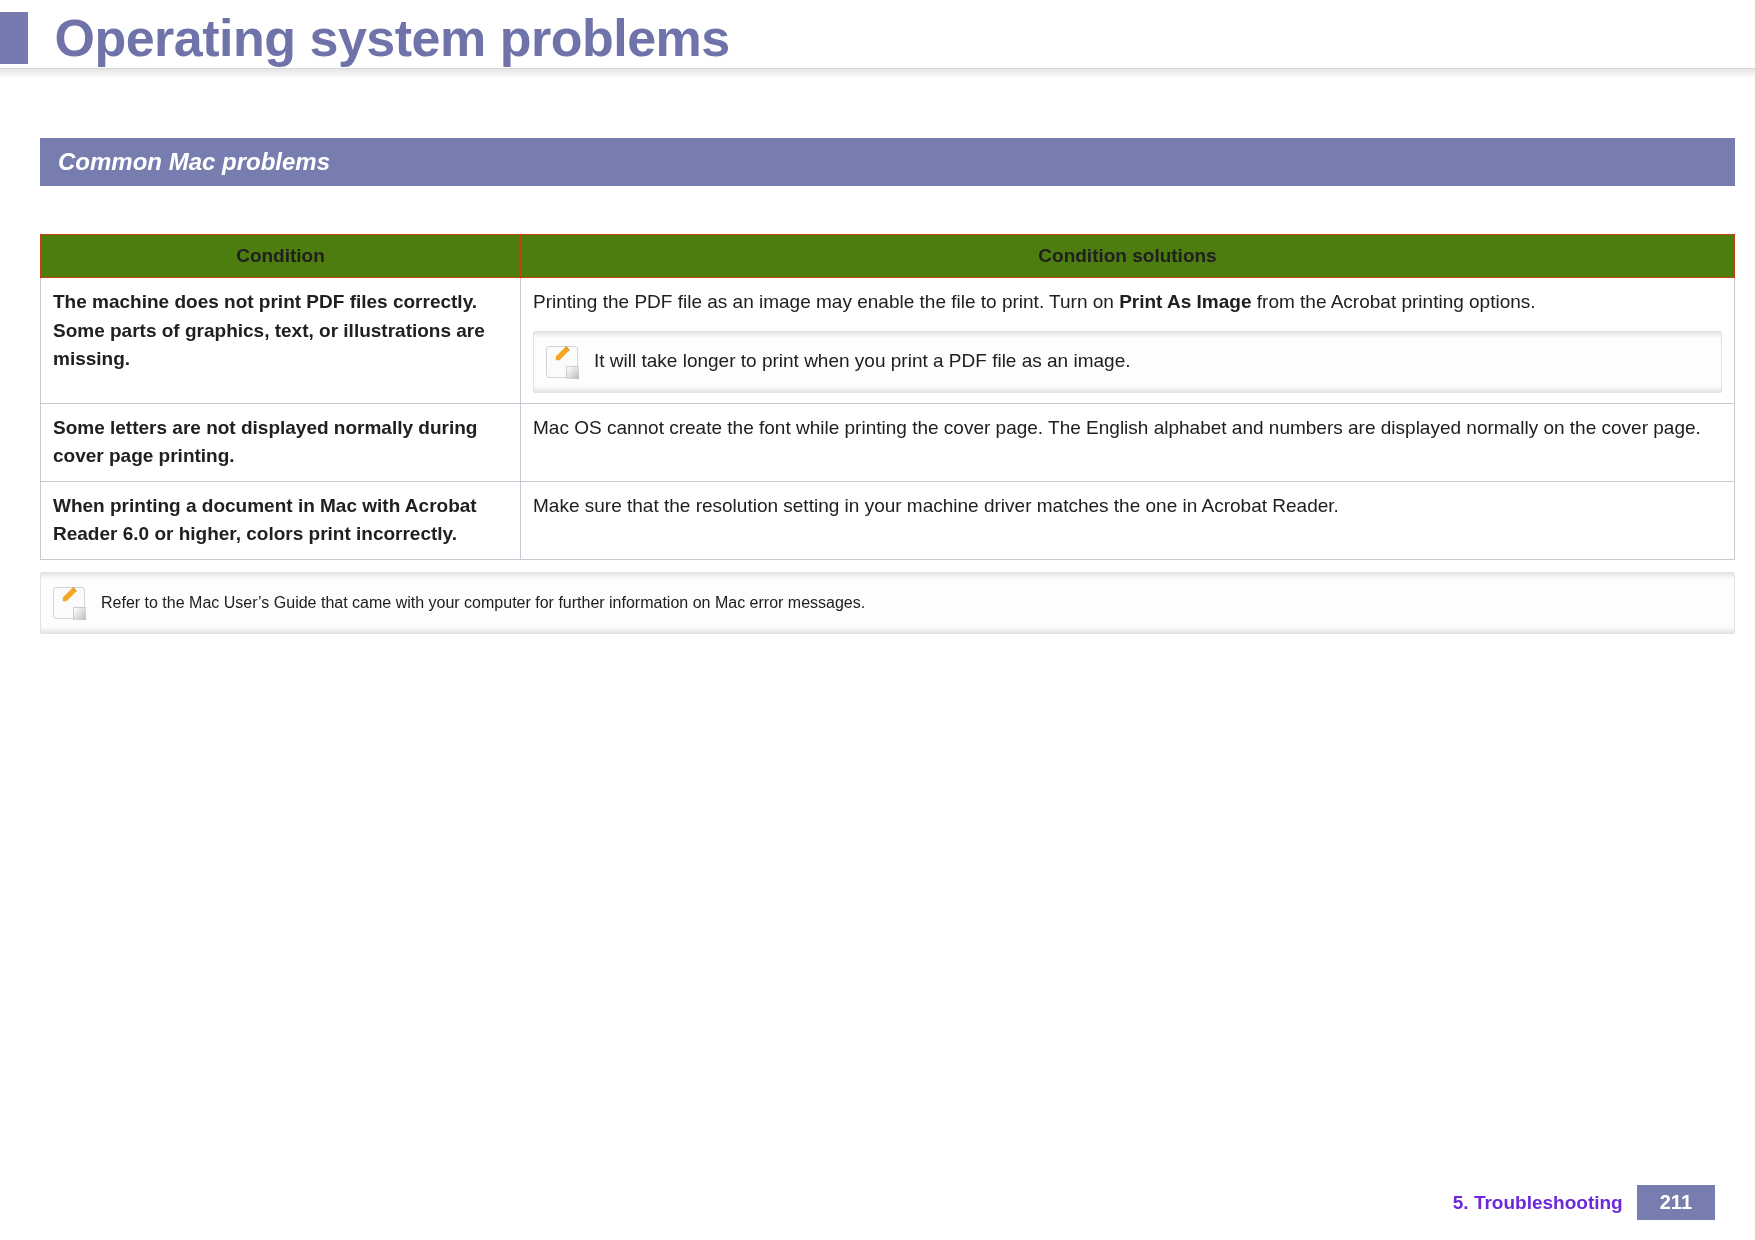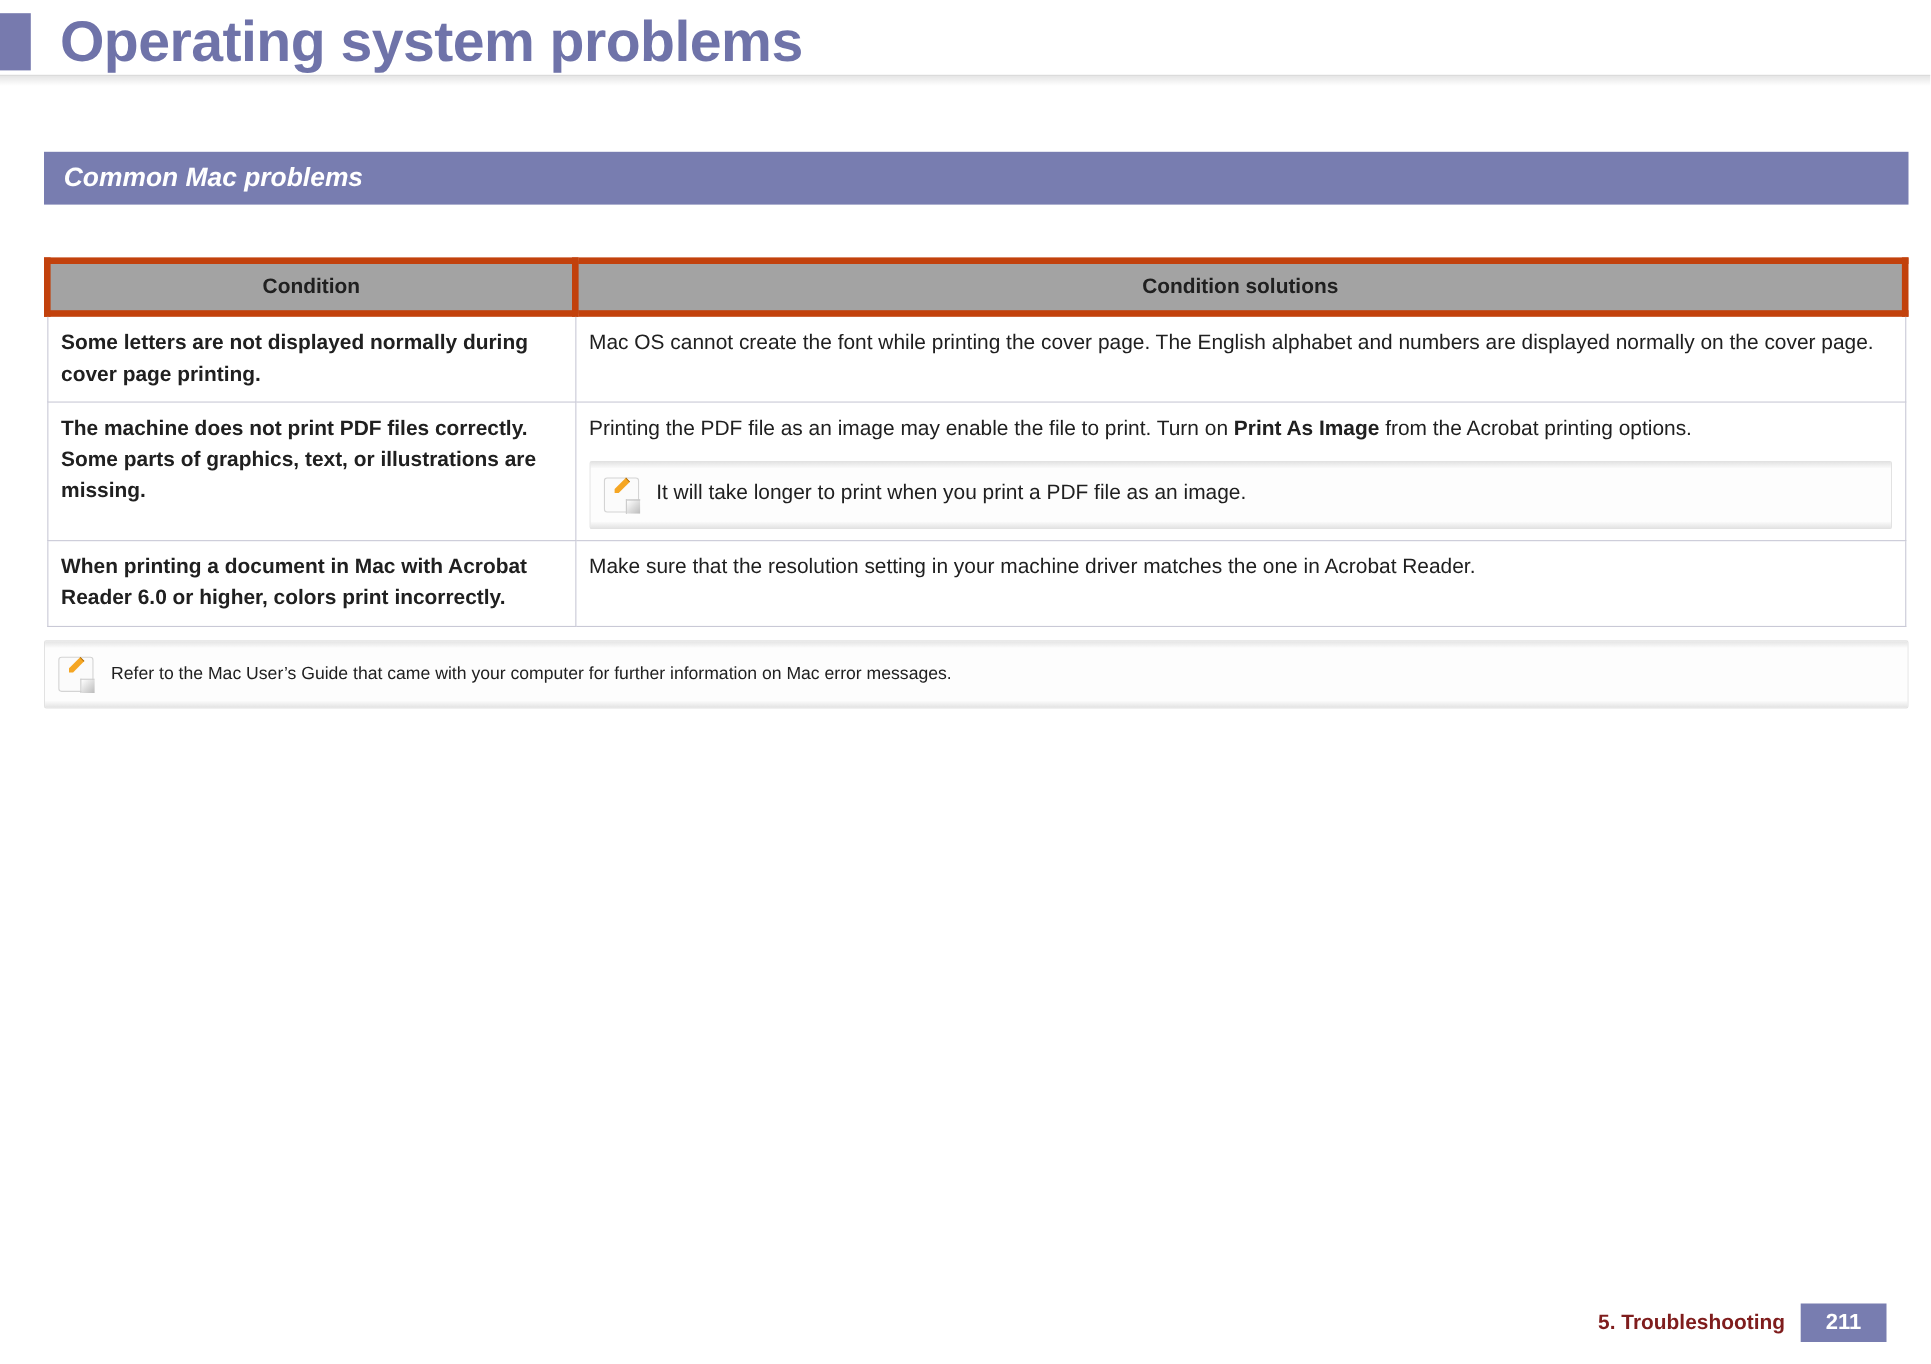--- a/index.html
+++ b/index.html
@@ -47,25 +47,25 @@
     padding: 10px 18px;
     font-style: italic;
   }
   table.problem-table {
     width: 100%;
     border-collapse: collapse;
     margin-top: 48px;
     font-size: 19px;
   }
   table.problem-table th {
-    background: #a3a3a3;
+    background: #4d7c0f;
     font-weight: 700;
     text-align: center;
     padding: 10px 12px;
-    border: 6px solid #c2410c;
+    border: 1px solid #c2410c;
   }
   table.problem-table td {
     border: 1px solid #c9c9d6;
     padding: 10px 12px;
     vertical-align: top;
     line-height: 1.5;
   }
   td.cond {
     font-weight: 700;
     width: 480px;
@@ -124,21 +124,21 @@
     position: absolute;
     bottom: 20px;
     right: 40px;
     display: flex;
     align-items: center;
     gap: 14px;
     font-size: 19px;
   }
   .footer-chapter {
     font-weight: 700;
-    color: #7f1d1d;
+    color: #6d28d9;
   }
   .footer-page {
     display: inline-block;
     background: #787db0;
     color: #fff;
     font-weight: 700;
     padding: 6px 23px;
     font-size: 20px;
   }
 </style>
@@ -156,44 +156,44 @@
   <div class="section-header">Common Mac problems</div>
 
   <table class="problem-table">
     <thead>
       <tr>
         <th>Condition</th>
         <th>Condition solutions</th>
       </tr>
     </thead>
     <tbody>
-      <tr>
-        <td class="cond">Some letters are not displayed normally during cover page printing.</td>
-        <td>Mac OS cannot create the font while printing the cover page. The English alphabet and numbers are displayed normally on the cover page.</td>
-      </tr>
       <tr>
         <td class="cond">The machine does not print PDF files correctly. Some parts of graphics, text, or illustrations are missing.</td>
         <td>
           <span>Printing the PDF file as an image may enable the file to print. Turn on </span><strong>Print As Image</strong><span> from the Acrobat printing options.</span>
           <div class="callout">
             <div class="callout-top"></div>
             <div class="callout-body">
               <span class="note-icon">
                 <svg viewBox="0 0 24 24">
                     <path d="M3 17l11-11 4 4-11 11H3v-4z" fill="#f5a623"></path>
                     <path d="M14 6l4 4" stroke="#b06a00" stroke-width="1"></path>
                   </svg>
               </span>
               <span>It will take longer to print when you print a PDF file as an image.</span>
             </div>
             <div class="callout-bottom"></div>
           </div>
         </td>
       </tr>
       <tr>
+        <td class="cond">Some letters are not displayed normally during cover page printing.</td>
+        <td>Mac OS cannot create the font while printing the cover page. The English alphabet and numbers are displayed normally on the cover page.</td>
+      </tr>
+      <tr>
         <td class="cond">When printing a document in Mac with Acrobat Reader 6.0 or higher, colors print incorrectly.</td>
         <td>Make sure that the resolution setting in your machine driver matches the one in Acrobat Reader.</td>
       </tr>
     </tbody>
   </table>
 
   <div class="callout bottom-callout">
     <div class="callout-top"></div>
     <div class="callout-body">
       <span class="note-icon">

